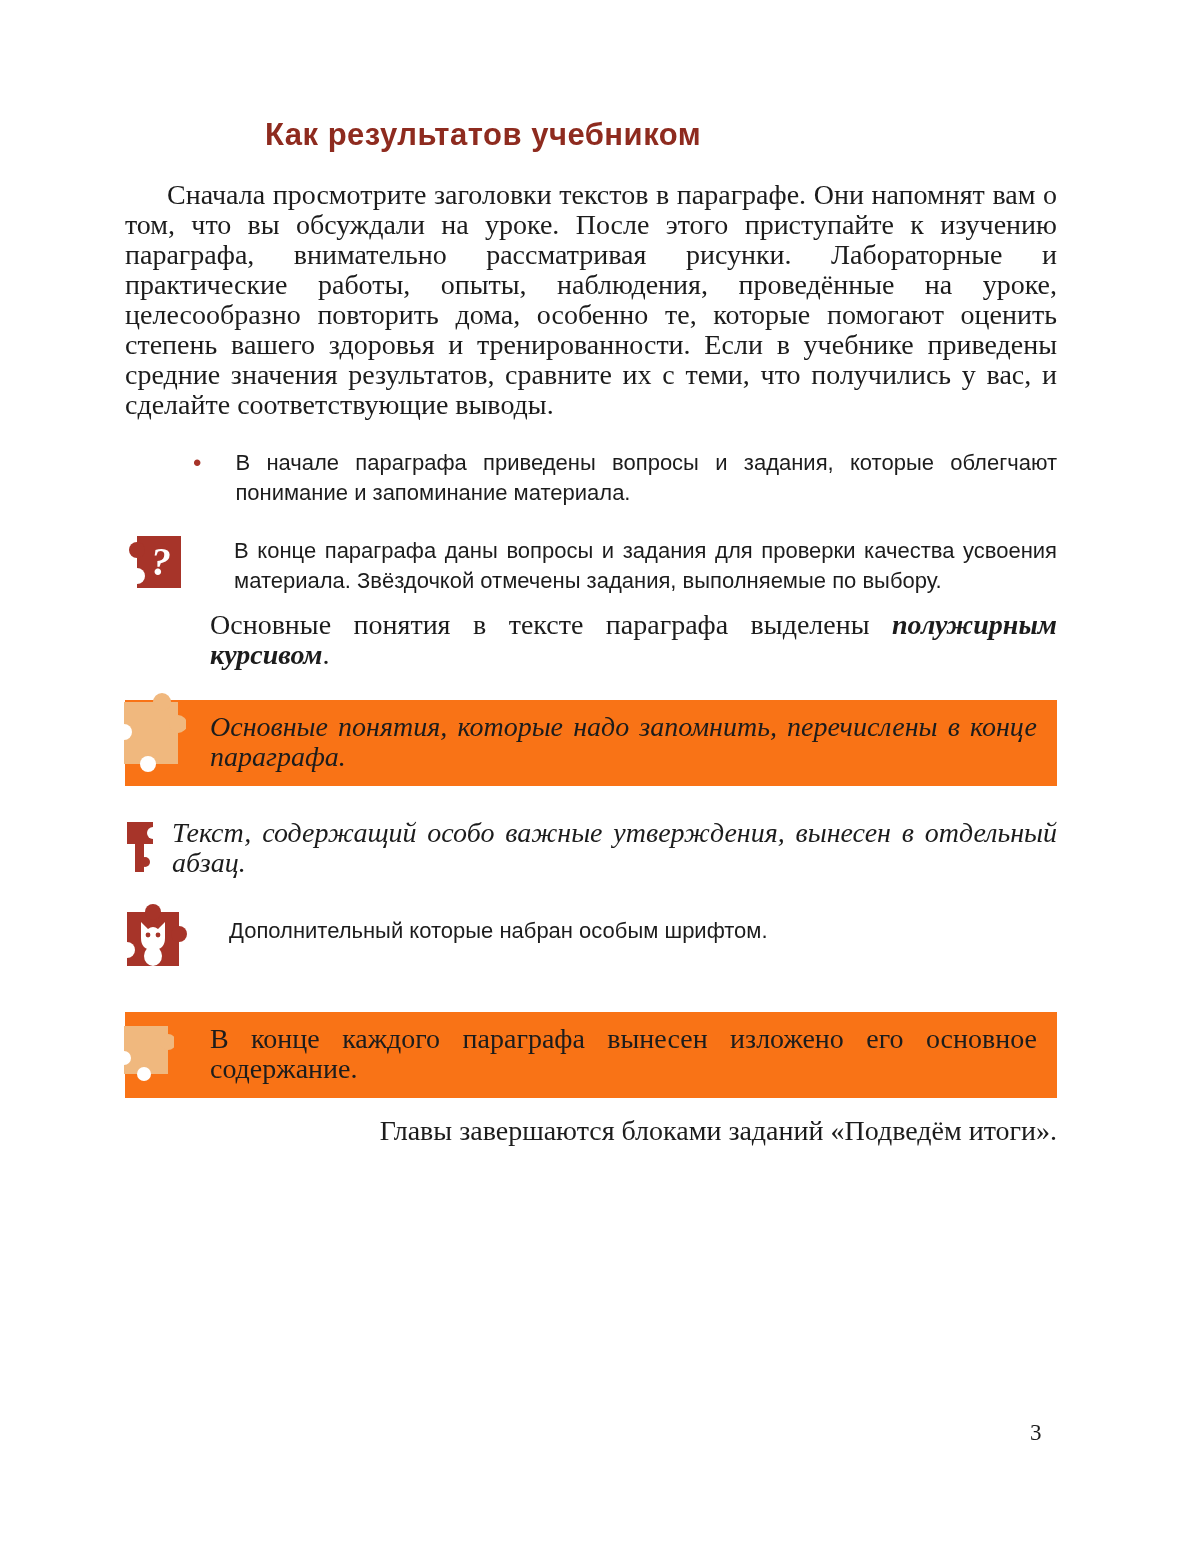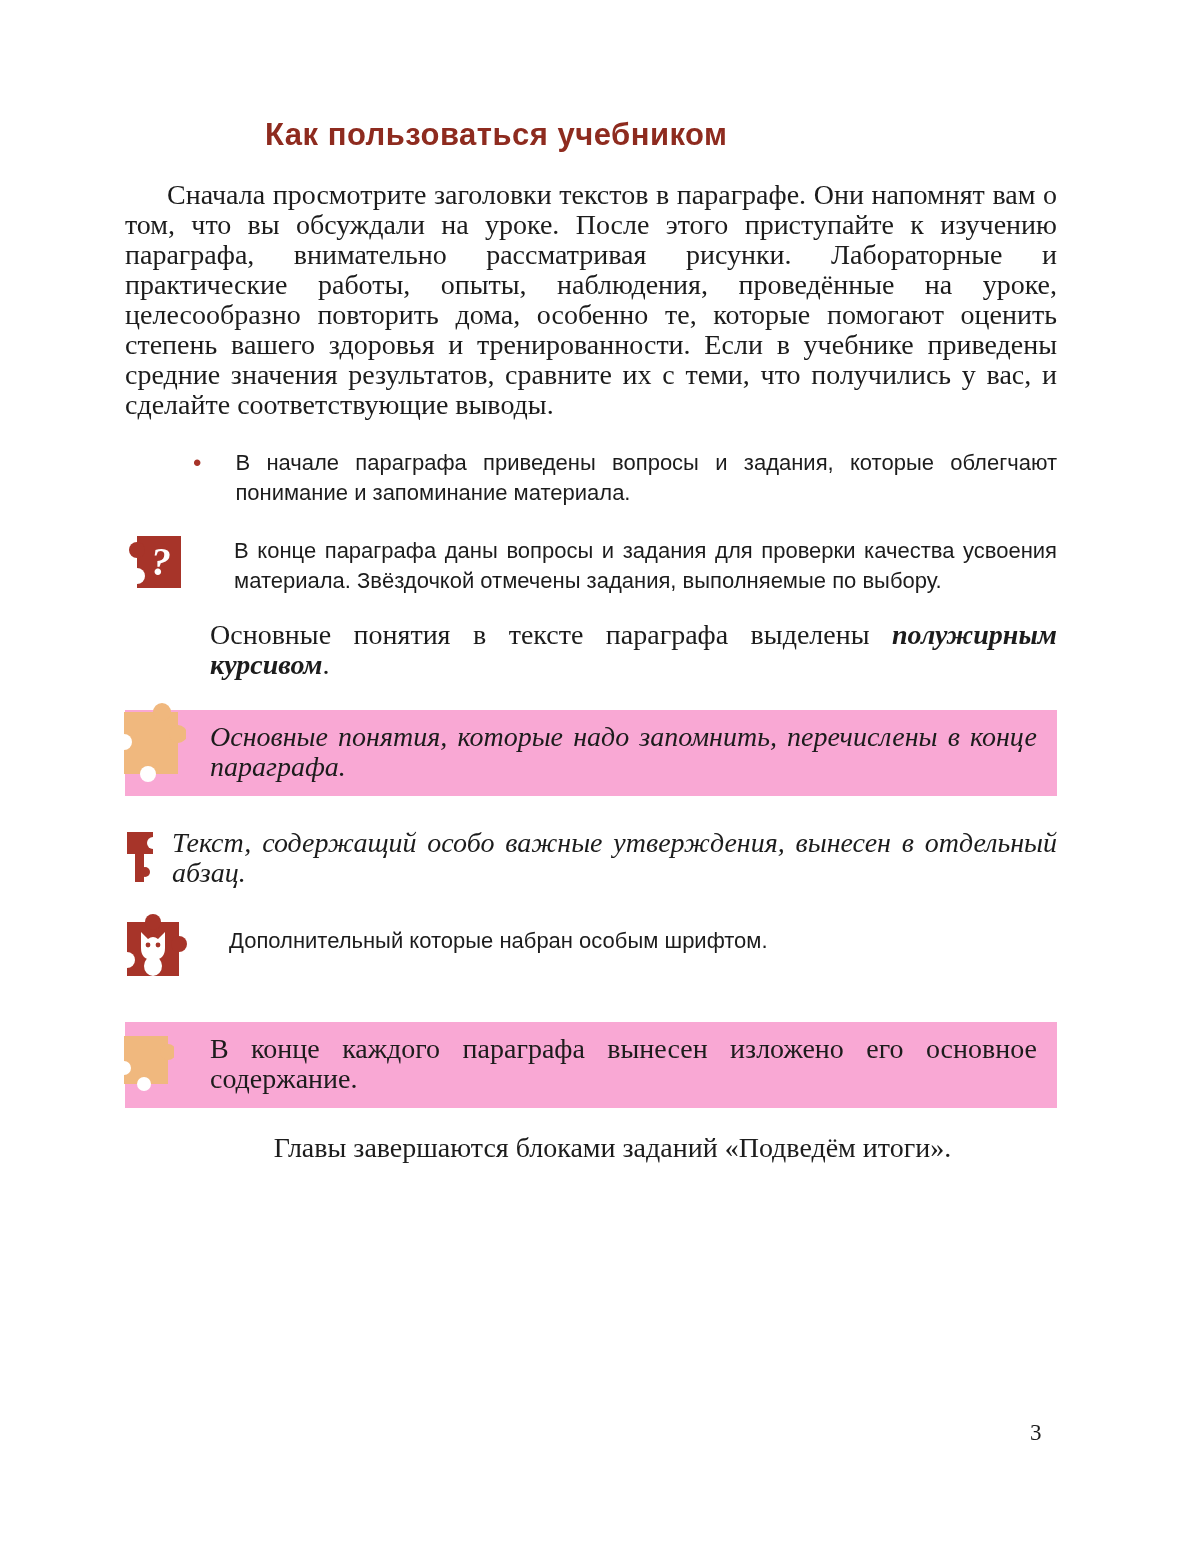--- a/index.html
+++ b/index.html
@@ -68,56 +68,56 @@
     top: -2px;
     display: block;
   }
   .questions-row { padding-left: 85px; min-height: 60px; }
   .important-row { padding-left: 47px; margin-top: 32px; min-height: 56px; font-style: italic; }
   .important-row .icon-slot { top: 2px; }
   .owl-row { padding-left: 80px; margin-top: 30px; min-height: 74px; }
   .owl-row .icon-slot { left: -6px; top: -6px; }
   .owl-row p { padding-top: 8px; }
 
-  .concepts { margin-top: 24px; padding-left: 85px; }
+  .concepts { margin-top: 14px; padding-left: 85px; }
   .bold-italic { font-weight: 700; font-style: italic; }
 
   .highlight-box {
     position: relative;
     margin-top: 30px;
-    background: #f9a8d4;
+    background: #f97316;
     padding: 12px 20px 14px 85px;
   }
   .highlight-box .box-icon { position: absolute; display: block; }
   .box1 .box-icon { left: -3px; top: -10px; }
   .box2 .box-icon { left: -3px; top: 8px; }
   .box-text-italic { font-style: italic; }
 
   .closing {
-    margin-top: 25px;
+    margin-top: 18px;
     text-indent: 43px;
-    text-align: center;
+    text-align: right;
   }
 
   .page-number {
     position: absolute;
     left: 1030px;
     top: 1420px;
     font-family: "Liberation Serif", serif;
     font-size: 23px;
     color: #1c1c1c;
   }
 </style>
 </head>
 <body>
 
 <div class="page">
   <div class="content">
 
-    <h1 class="title">Как пользоваться учебником</h1>
+    <h1 class="title">Как результатов учебником</h1>
 
     <p class="serif intro">Сначала просмотрите заголовки текстов в параграфе. Они напомнят вам о том, что вы обсуждали на уроке. После этого приступайте к изучению параграфа, внимательно рассматривая рисунки. Лабораторные и практические работы, опыты, наблюдения, проведённые на уроке, целесообразно повторить дома, особенно те, которые помогают оценить степень вашего здоровья и тренированности. Если в учебнике приведены средние значения результатов, сравните их с теми, что получились у вас, и сделайте соответствующие выводы.</p>
 
     <div class="bullet-row">
       <span class="bullet">•</span>
       <p class="sans">В начале параграфа приведены вопросы и задания, которые облегчают понимание и запоминание материала.</p>
     </div>
 
     <div class="icon-row questions-row">
       <span class="icon-slot">

